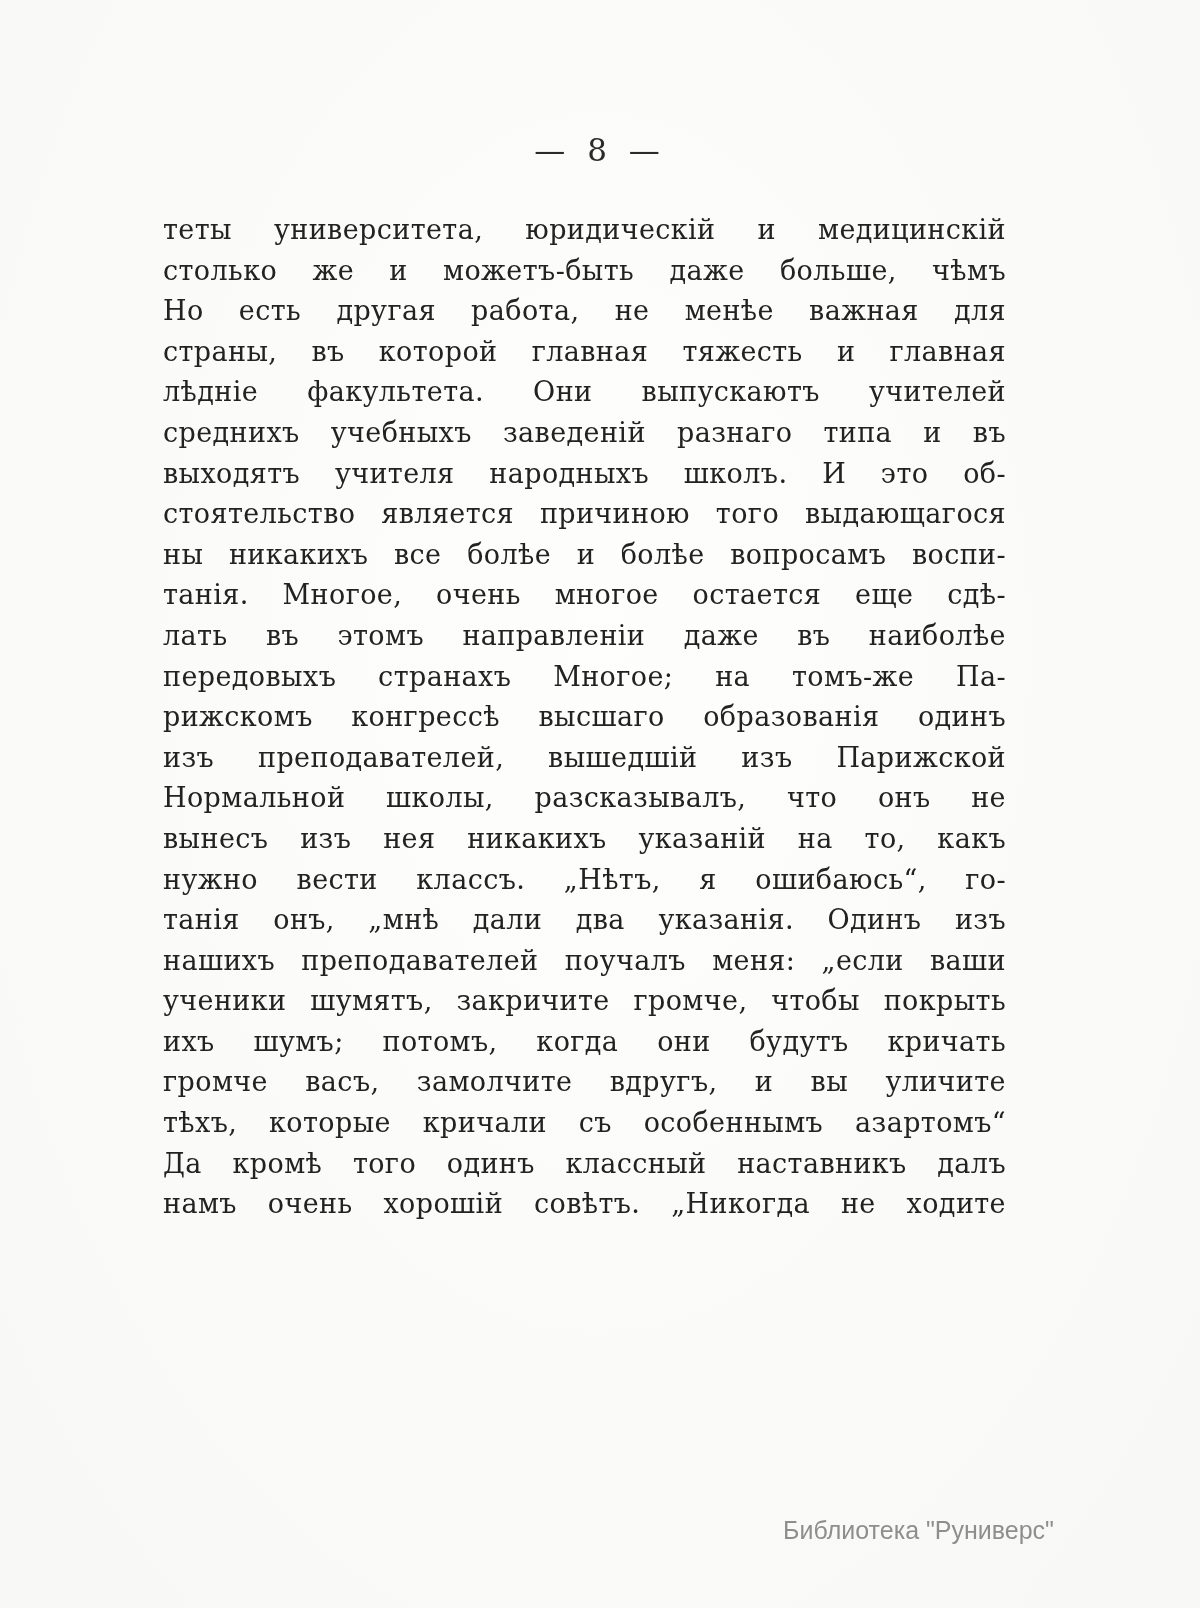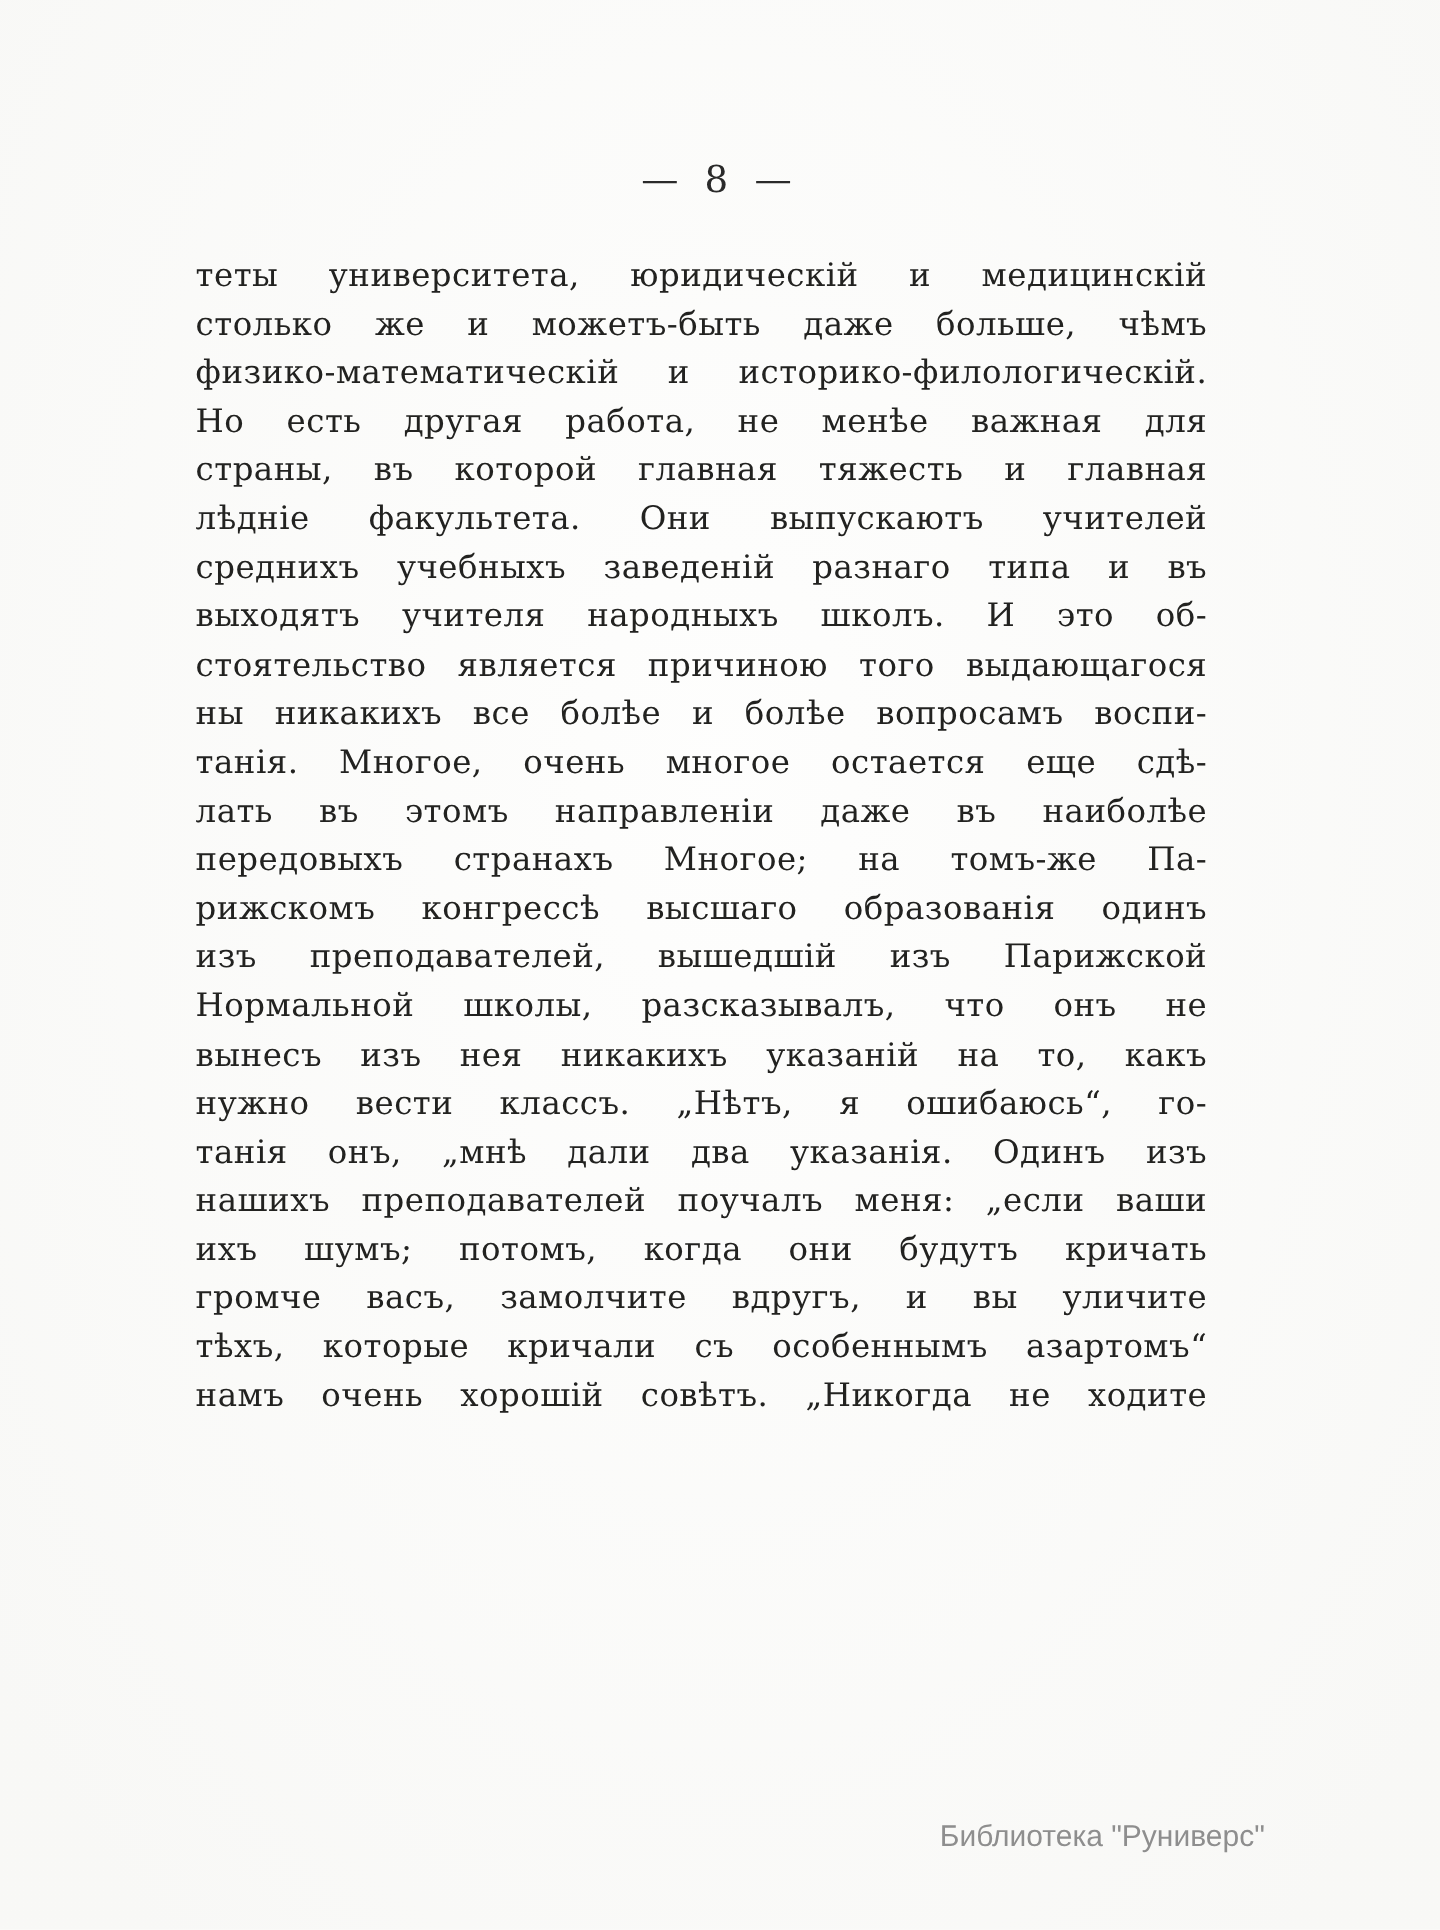--- a/index.html
+++ b/index.html
@@ -61,21 +61,20 @@
 <div class="page">
 
   <div class="page-number">— 8 —</div>
 
   <div class="text-block">
 
       <div class="line">теты университета, юридическій и медицинскій</div>
 
       <div class="line">столько же и можетъ-быть даже больше, чѣмъ</div>
 
-      <div class="line">физико-математическій и историко-филологическій.</div>
 
       <div class="line">Но есть другая работа, не менѣе важная для</div>
 
       <div class="line">страны, въ которой главная тяжесть и главная</div>
 
 
       <div class="line">лѣдніе факультета. Они выпускаютъ учителей</div>
 
       <div class="line">среднихъ учебныхъ заведеній разнаго типа и въ</div>
 
@@ -100,27 +99,29 @@
       <div class="line">Нормальной школы, разсказывалъ, что онъ не</div>
 
       <div class="line">вынесъ изъ нея никакихъ указаній на то, какъ</div>
 
       <div class="line">нужно вести классъ. „Нѣтъ, я ошибаюсь“, го-</div>
 
       <div class="line">танія онъ, „мнѣ дали два указанія. Одинъ изъ</div>
 
       <div class="line">нашихъ преподавателей поучалъ меня: „если ваши</div>
 
+      <div class="line">ученики шумятъ, закричите громче, чтобы покрыть</div>
 
       <div class="line">ихъ шумъ; потомъ, когда они будутъ кричать</div>
 
       <div class="line">громче васъ, замолчите вдругъ, и вы уличите</div>
 
       <div class="line">тѣхъ, которые кричали съ особеннымъ азартомъ“</div>
 
+      <div class="line">Да кромѣ того одинъ классный наставникъ далъ</div>
 
       <div class="line">намъ очень хорошій совѣтъ. „Никогда не ходите</div>
 
     </div>
 
   <div class="watermark">Библиотека "Руниверс"</div>
 
 </div>
 
 </body></html>

